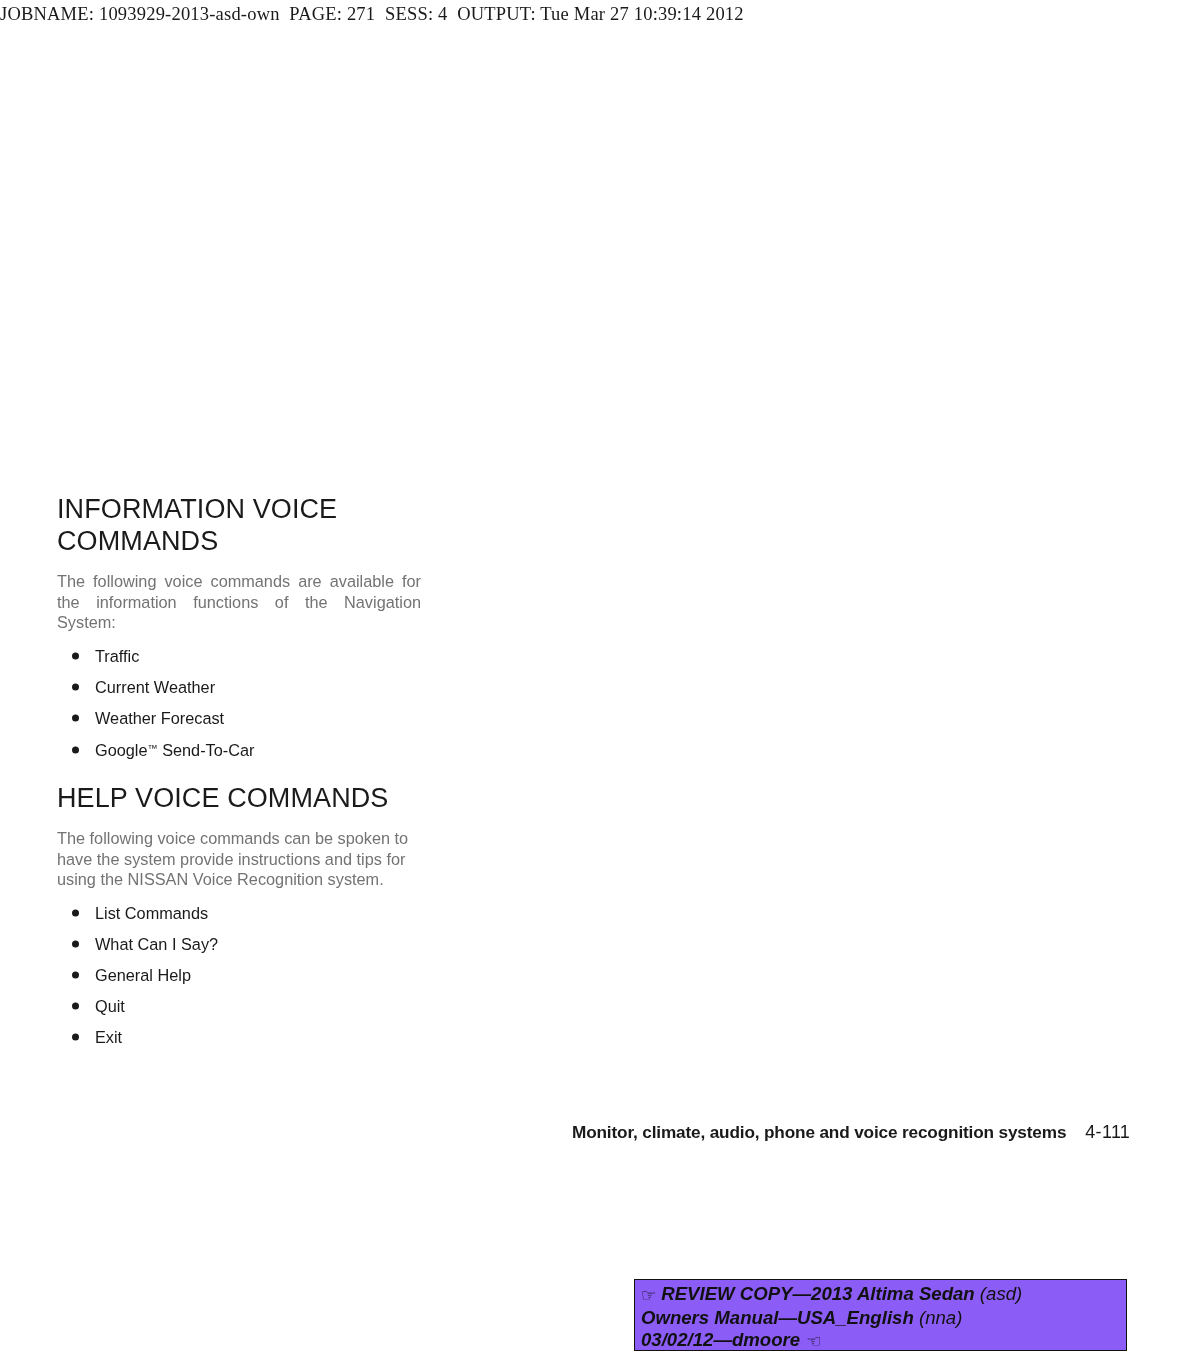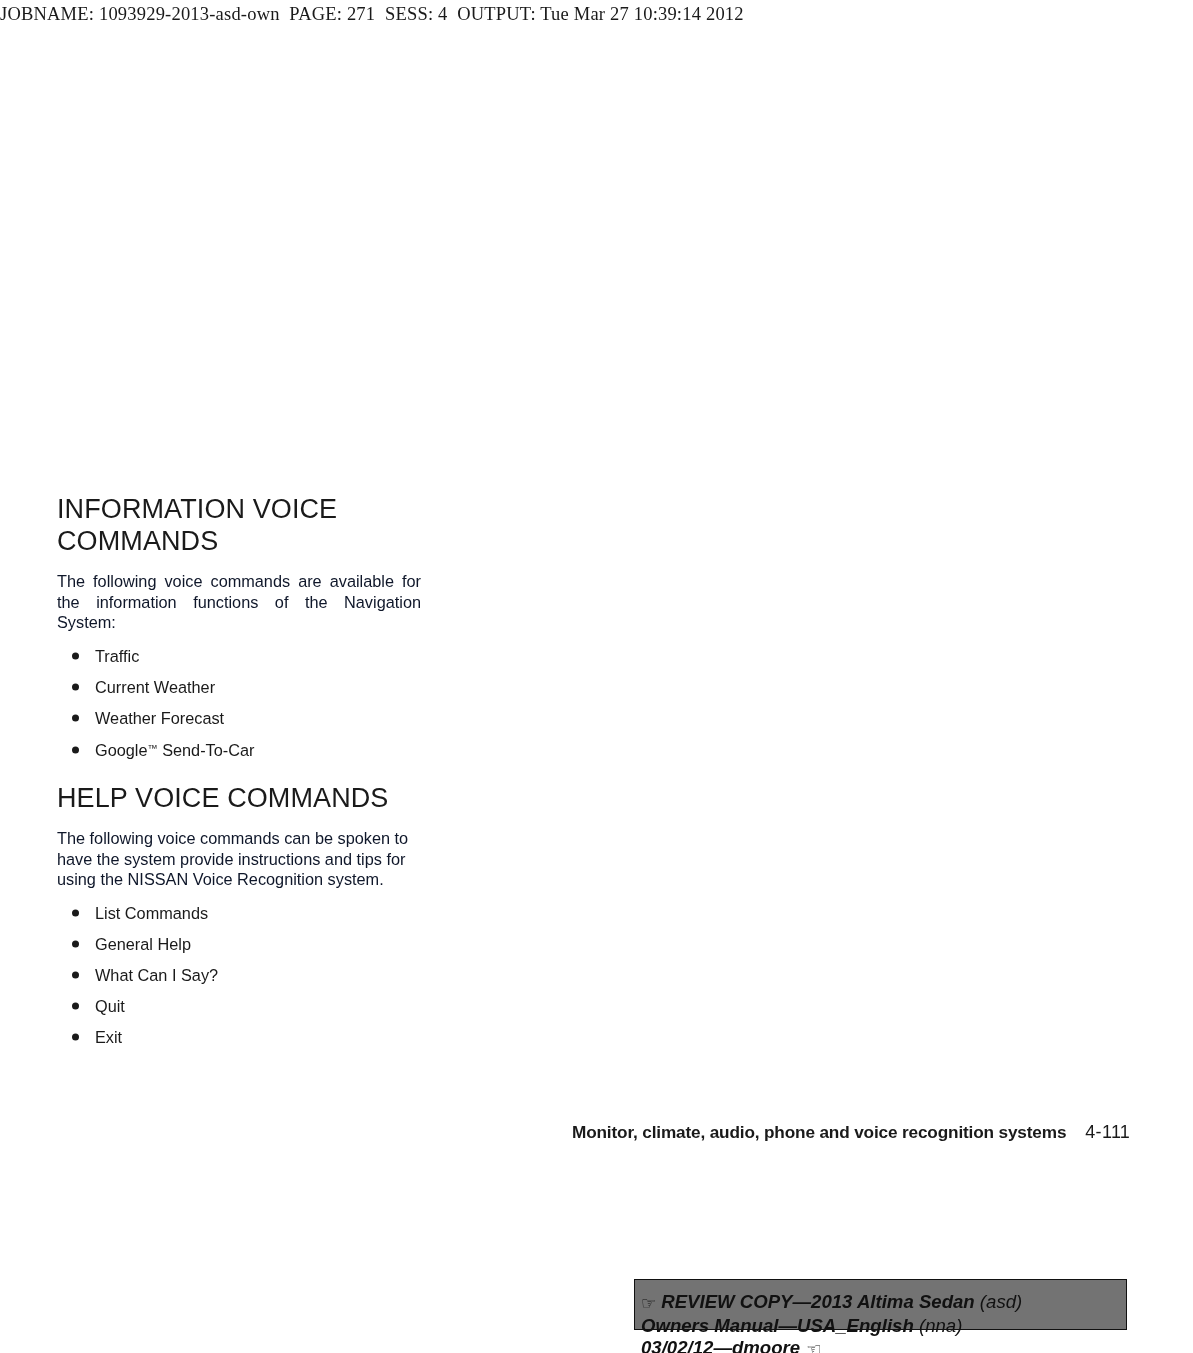--- a/index.html
+++ b/index.html
@@ -48,21 +48,21 @@
   .sec-heading.spaced-above {
     margin-top: 22px;
   }
 
   p.body-para {
     font-size: 16.3px;
     line-height: 20.8px;
     margin: 0 0 13px 0;
     text-align: justify;
     text-justify: inter-word;
-    color: #0f172a;
+    color: #737373;
   }
   p.body-para.ragged {
     text-align: left;
   }
 
   ul.bullets {
     list-style: none;
     margin: 0 0 12px 0;
     padding: 0;
   }
@@ -114,25 +114,25 @@
     letter-spacing: 0.3px;
     color: #1a1a1a;
   }
 
   
   .review-box {
     position: absolute;
     left: 634px;
     top: 1279px;
     width: 493px;
-    height: 51px;
+    height: 72px;
     border: 1.6px solid #111111;
     box-sizing: border-box;
-    padding: 11px 0 0 6px;
-    background: #737373;
+    padding: 3px 0 0 6px;
+    background: #8b5cf6;
   }
   .review-line {
     font-size: 18.6px;
     line-height: 22px;
     font-weight: bold;
     font-style: italic;
     color: #111111;
     white-space: nowrap;
   }
   .review-line .plain {
@@ -187,25 +187,25 @@
 
   <p class="body-para ragged">The following voice commands can be spoken to have the system provide instructions and tips for using the NISSAN Voice Recognition system.</p>
 
   <ul class="bullets">
     <li>
       <span class="bullet-dot"></span>
       <span>List Commands</span>
     </li>
     <li>
       <span class="bullet-dot"></span>
+      <span>What Can I Say?</span>
+    </li>
+    <li>
+      <span class="bullet-dot"></span>
       <span>General Help</span>
-    </li>
-    <li>
-      <span class="bullet-dot"></span>
-      <span>What Can I Say?</span>
     </li>
     <li>
       <span class="bullet-dot"></span>
       <span>Quit</span>
     </li>
     <li>
       <span class="bullet-dot"></span>
       <span>Exit</span>
     </li>
   </ul>

